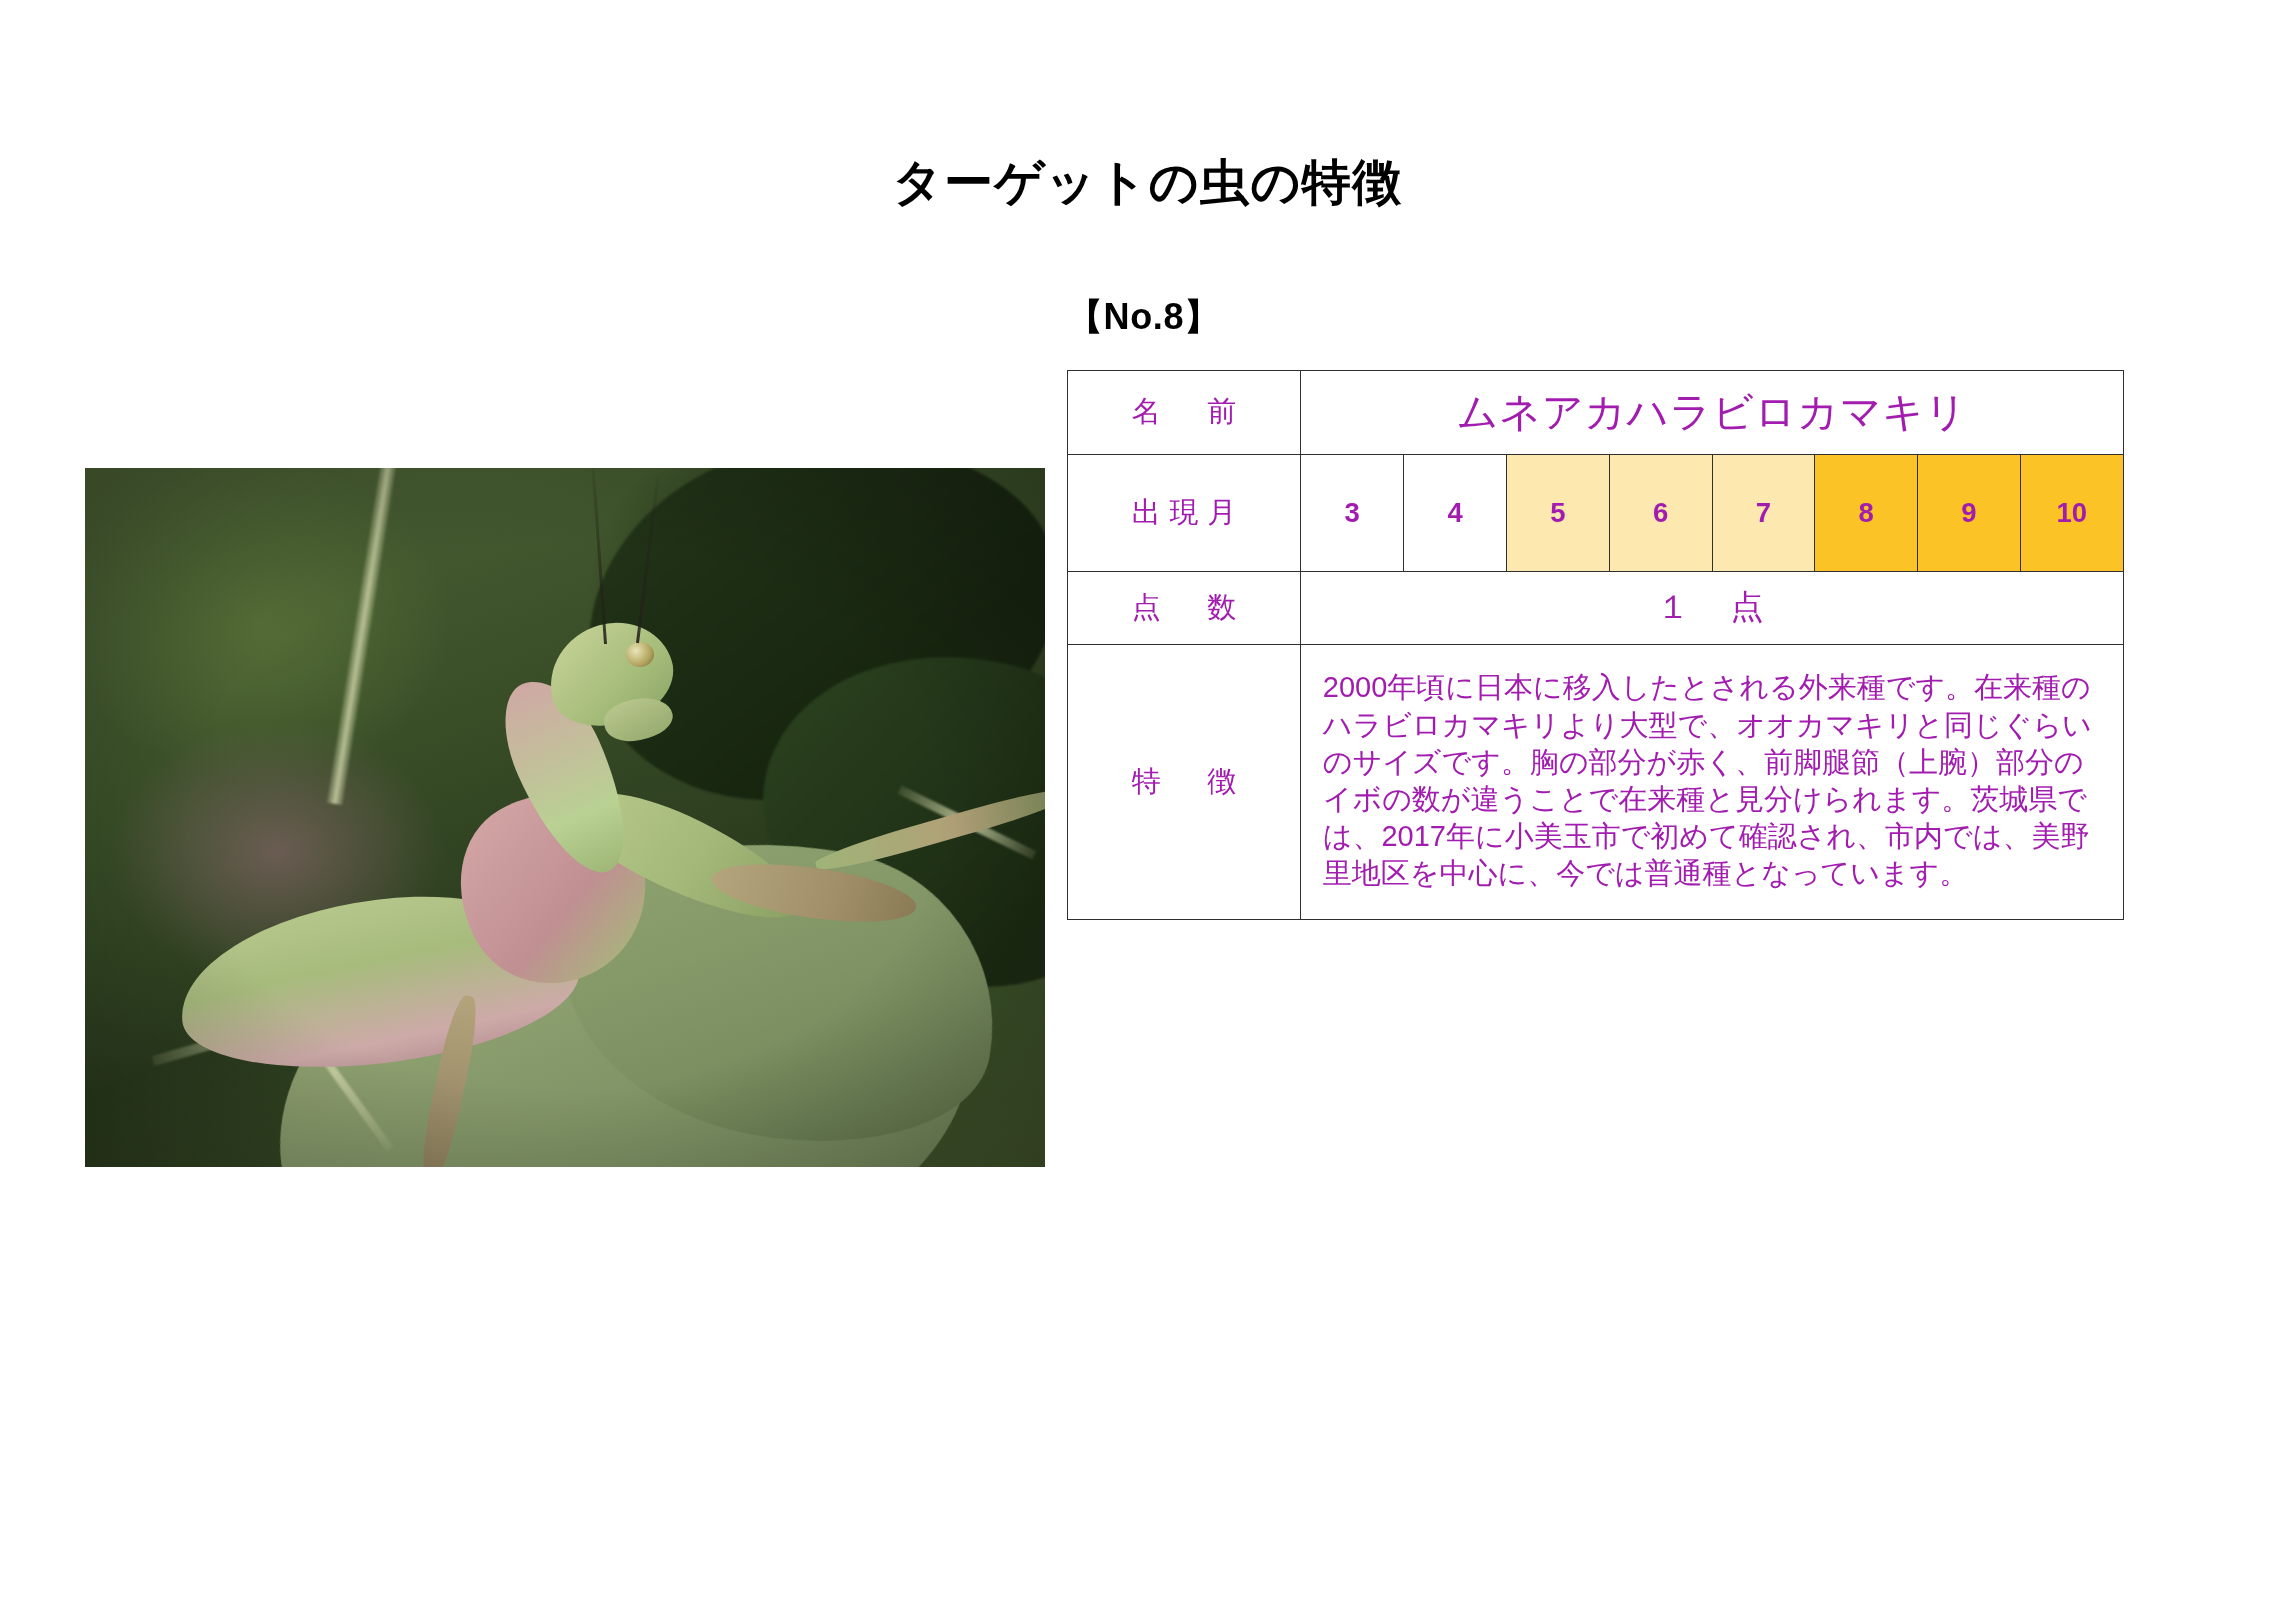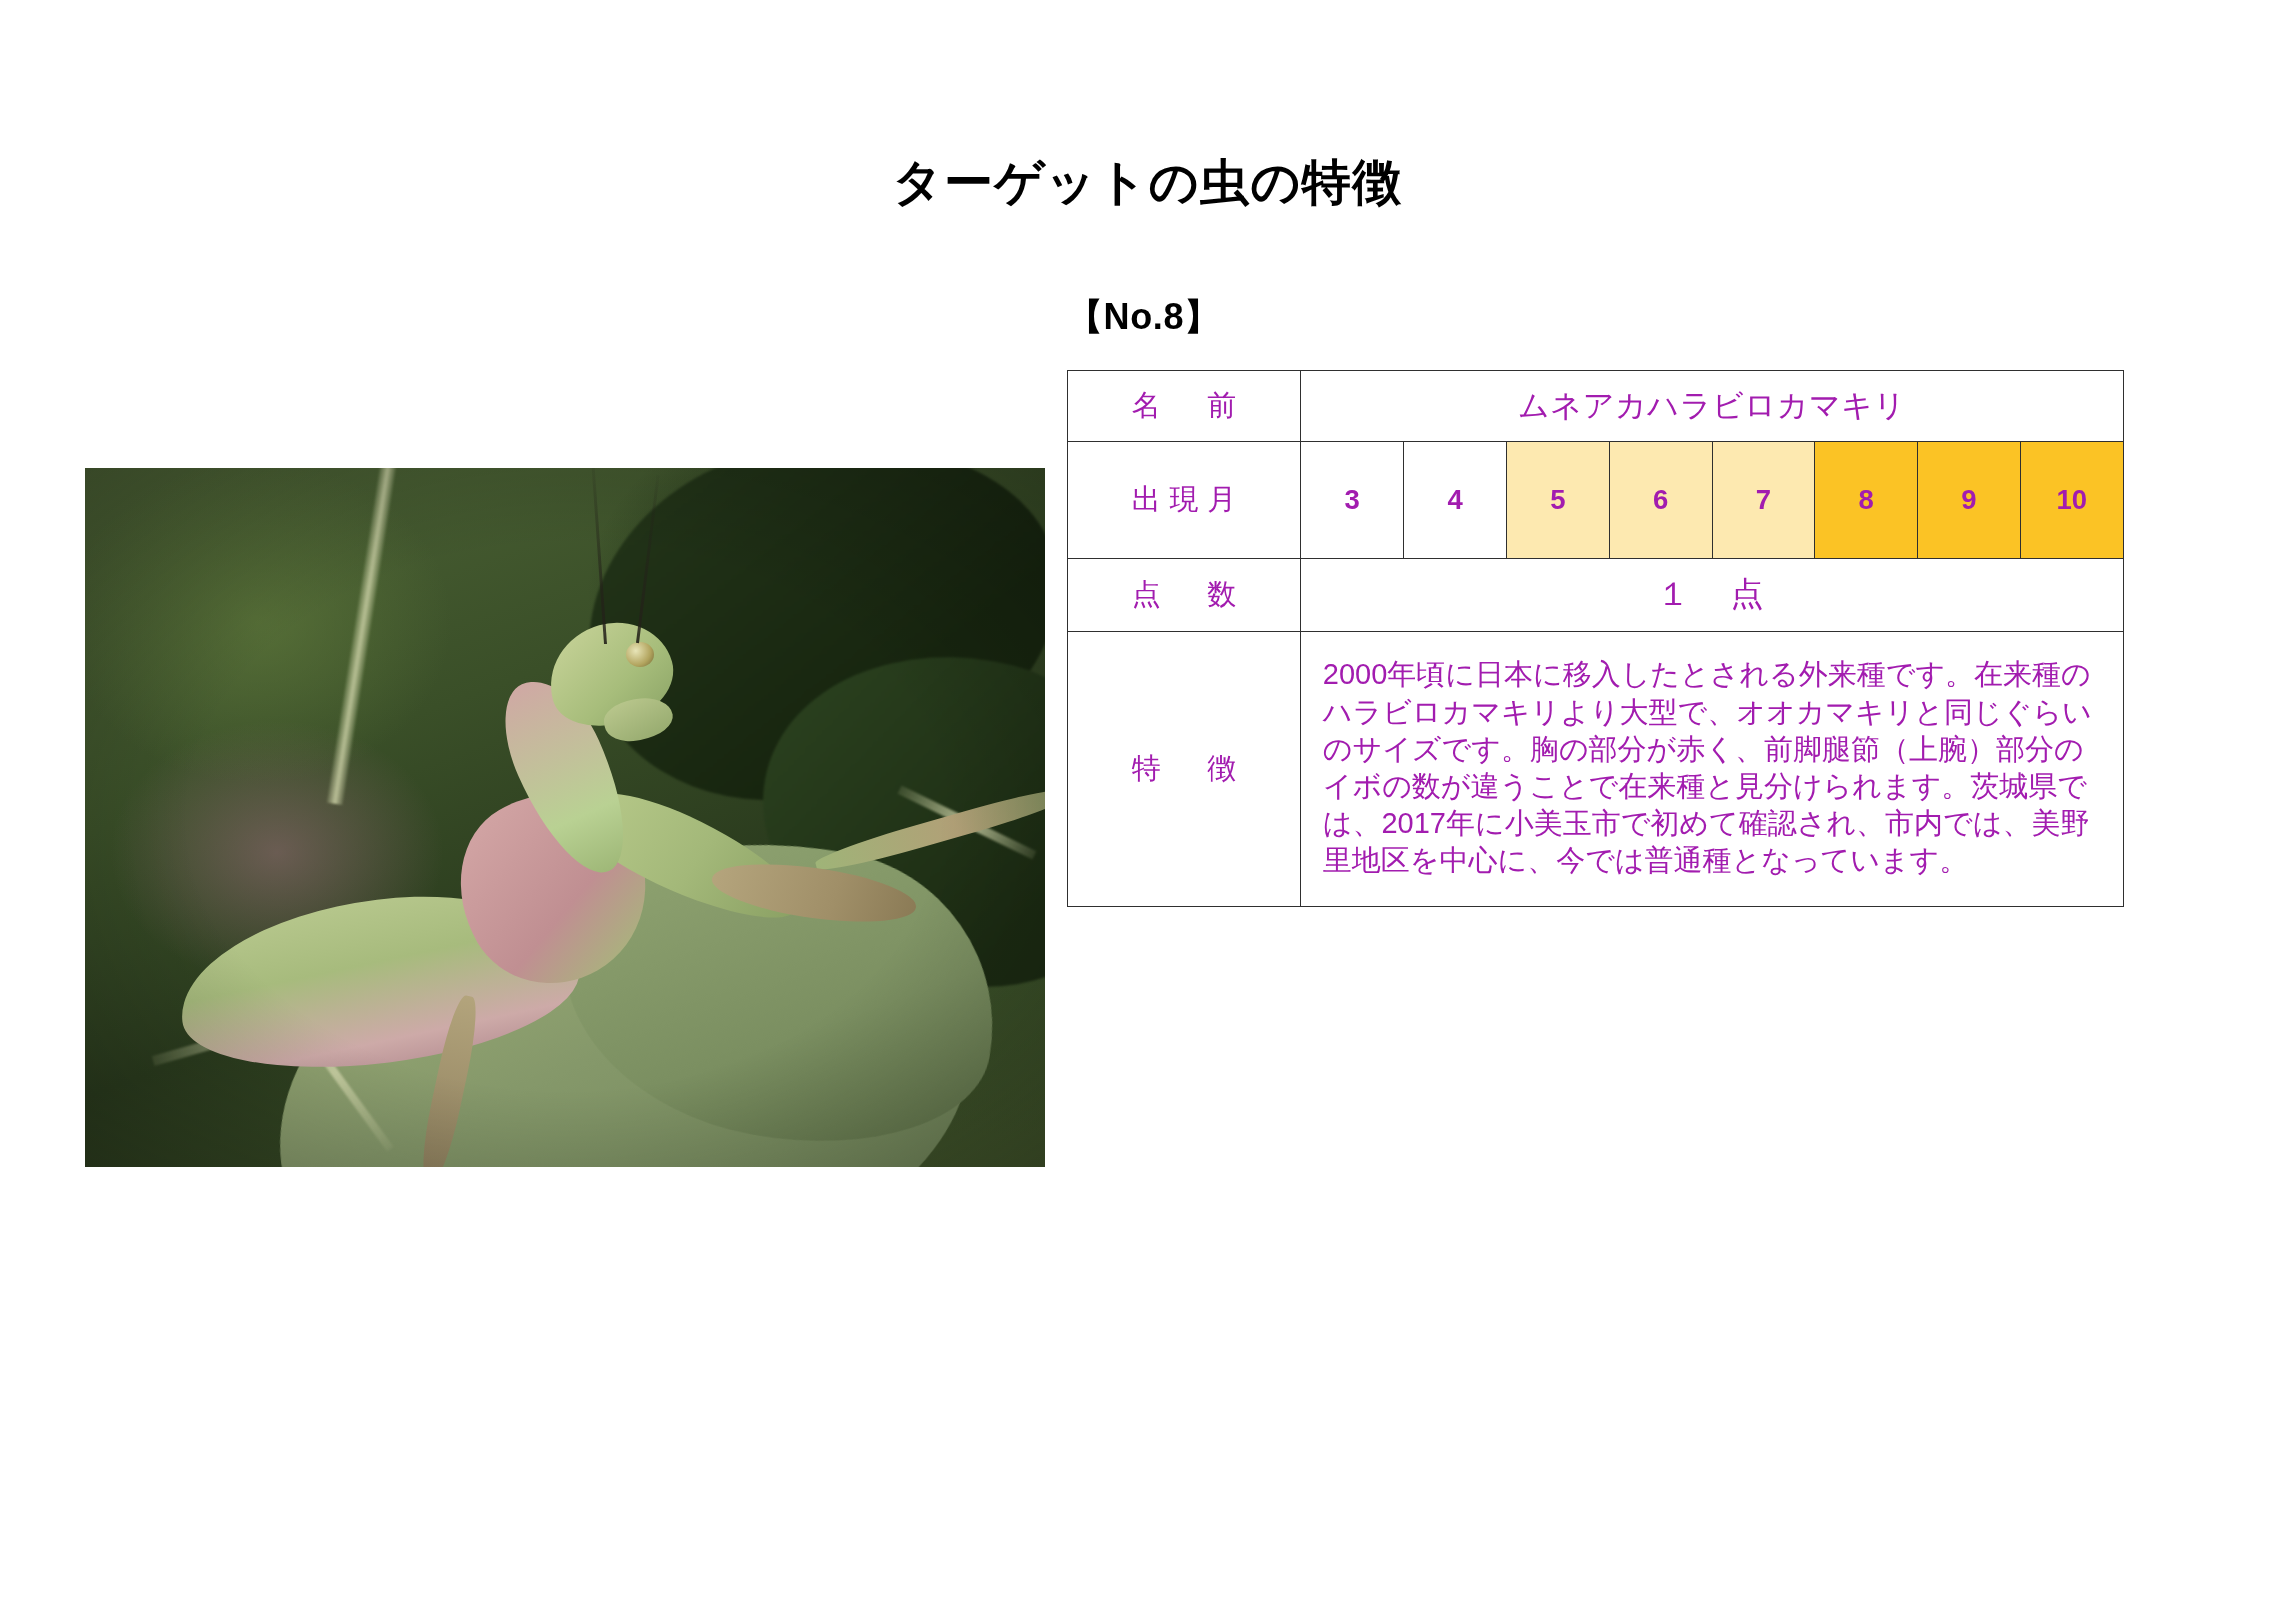--- a/index.html
+++ b/index.html
@@ -197,21 +197,21 @@
     width: 233px;
     text-align: center;
     letter-spacing: 8.8px;
     text-indent: 8.8px;
     padding: 11.3px 0;
   }
   td.value {
     text-align: center;
     padding: 13.8px 0;
   }
-  td.value.name { font-size: 31px; letter-spacing: 0.6px; }
+  td.value.name { font-size: 41px; letter-spacing: 0.6px; }
   td.value.score { font-size: 33px; letter-spacing: 3.8px; }
   td.value.cat   { font-size: 30px; letter-spacing: 0.6px; }
   td.value.note  { font-size: 30px; letter-spacing: 0.6px; }
 
   
   td.months-cell { padding: 0; }
   table.months {
     width: 100%;
     border-collapse: collapse;
     table-layout: fixed;

